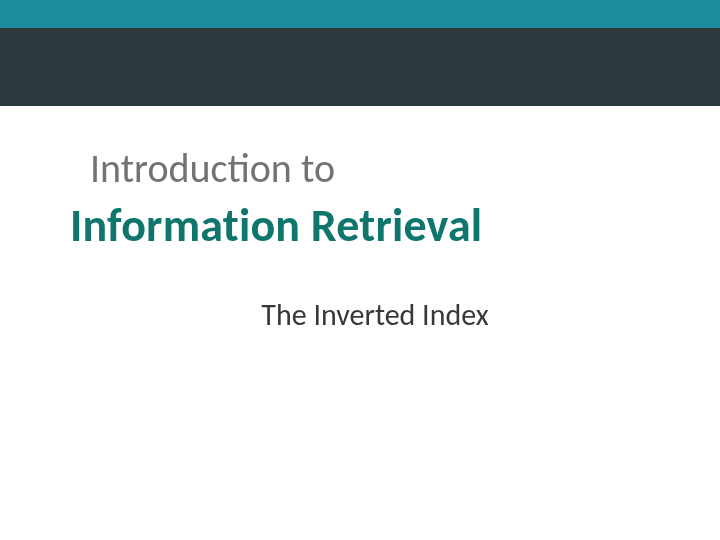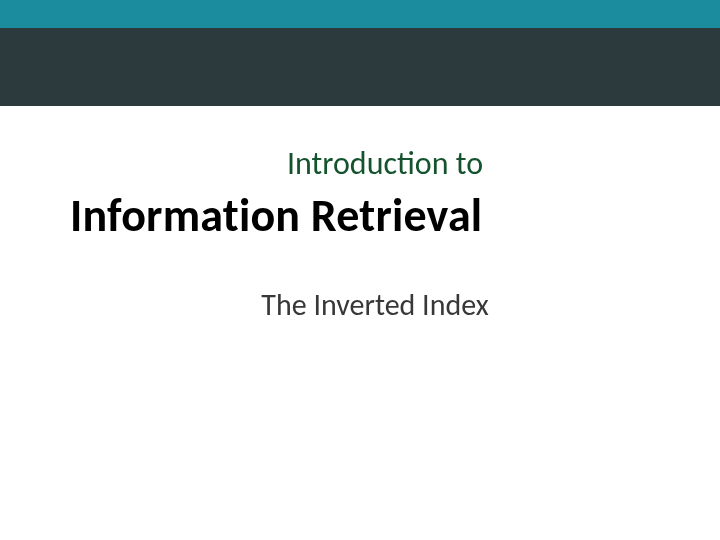--- a/index.html
+++ b/index.html
@@ -15,31 +15,30 @@
   }
   .darkband {
     width: 100%;
     height: 78px;
     background: #2c3a3e;
   }
   .content {
     padding: 38px 40px 0 70px;
   }
   .eyebrow {
-    font-size: 32px;
+    font-size: 40px;
     font-weight: 400;
-    color: #14532d;
+    color: #737373;
     margin-left: 20px;
     margin-bottom: 4px;
-    text-align: center;
   }
   .title {
     font-size: 46px;
     font-weight: 700;
-    color: #000000;
+    color: #0f766e;
     letter-spacing: 0.2px;
     margin-bottom: 44px;
   }
   .subtitle-block {
     text-align: center;
     color: #383838;
     font-size: 30px;
     line-height: 1.22;
     font-weight: 400;
     max-width: 560px;

